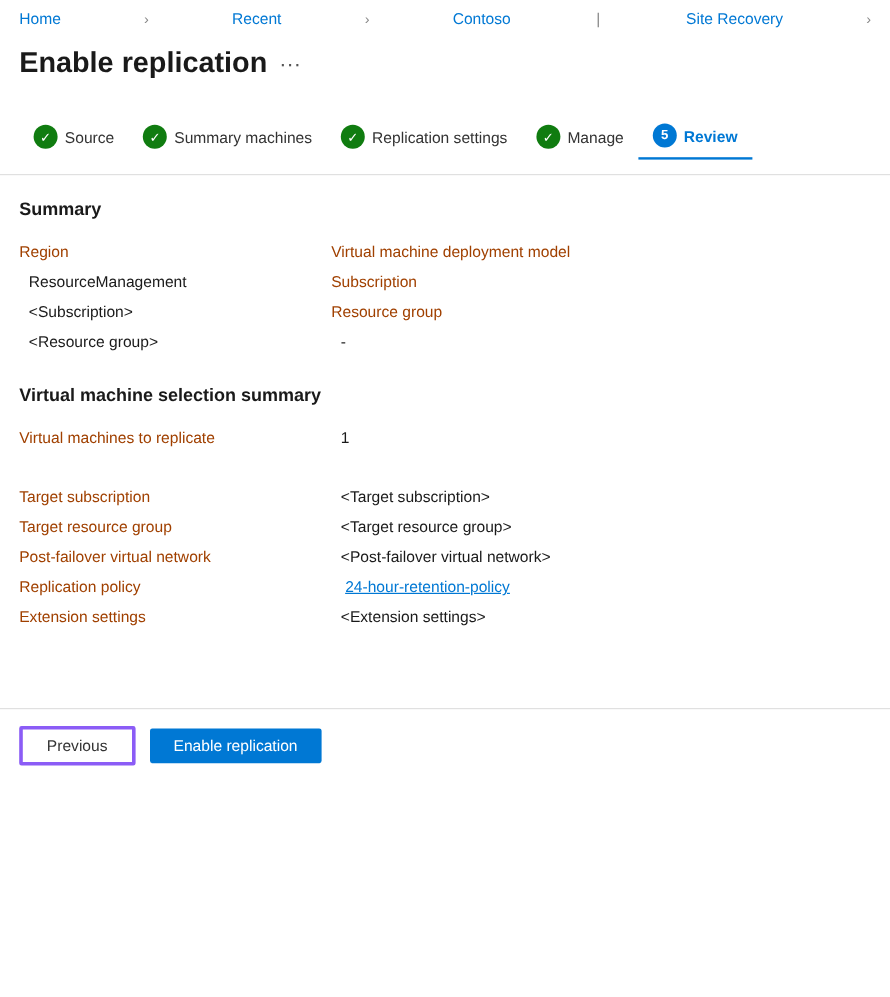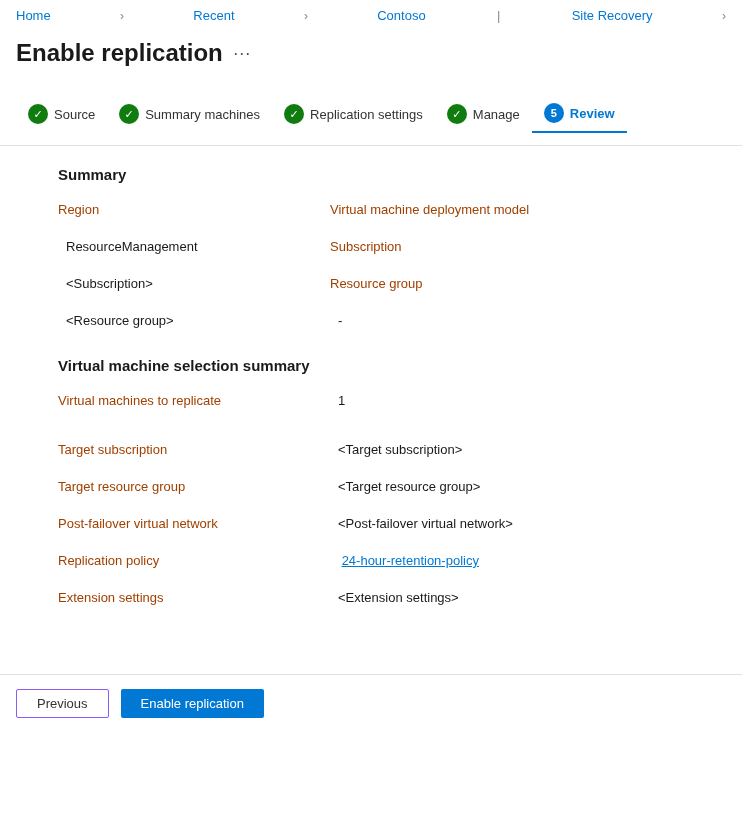--- a/index.html
+++ b/index.html
@@ -90,40 +90,39 @@
       display: flex;
       align-items: center;
       justify-content: center;
       color: white;
       font-size: 11px;
       font-weight: 700;
     }
 
     
     .content {
-      padding: 20px 32px;
-      margin-left: 26px;
+      padding: 20px 16px;
     }
 
     
     .section {
       margin-bottom: 24px;
     }
     .section-title {
       font-size: 15px;
       font-weight: 600;
       color: #1a1a1a;
       margin-bottom: 14px;
     }
 
     
     .summary-table {
       display: grid;
       grid-template-columns: 260px 1fr;
-      gap: 12px;
+      gap: 0;
     }
     .summary-row-label {
       padding: 5px 0;
       color: #a04000;
       font-size: 13px;
     }
     .summary-row-value {
       padding: 5px 8px;
       color: #1a1a1a;
       font-size: 13px;
@@ -144,21 +143,21 @@
 
     
     .footer {
       display: flex;
       align-items: center;
       padding: 14px 16px;
       gap: 12px;
     }
     .btn-secondary {
       padding: 6px 20px;
-      border: 1px solid #8b5cf6;
+      border: 3px solid #8b5cf6;
       background: #fff;
       color: #333;
       font-size: 13px;
       cursor: pointer;
       border-radius: 2px;
     }
     .btn-primary {
       padding: 7px 20px;
       border: none;
       background: #0078d4;

